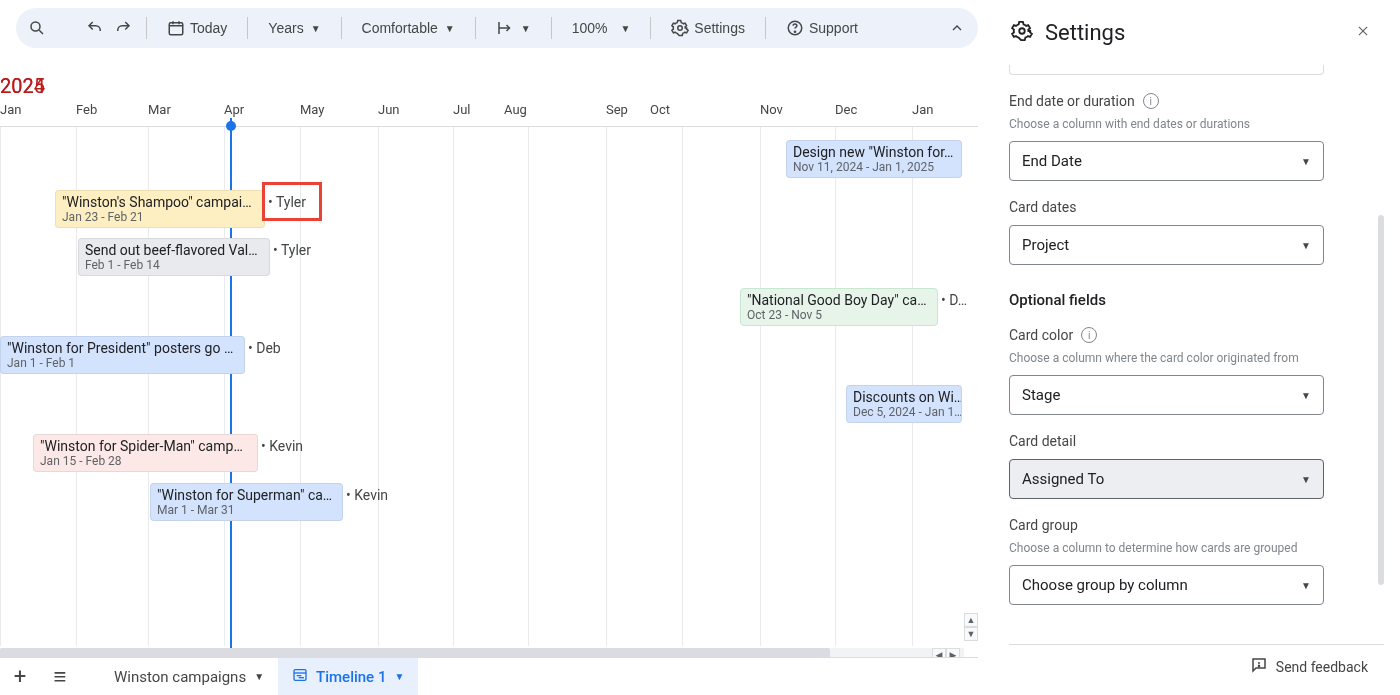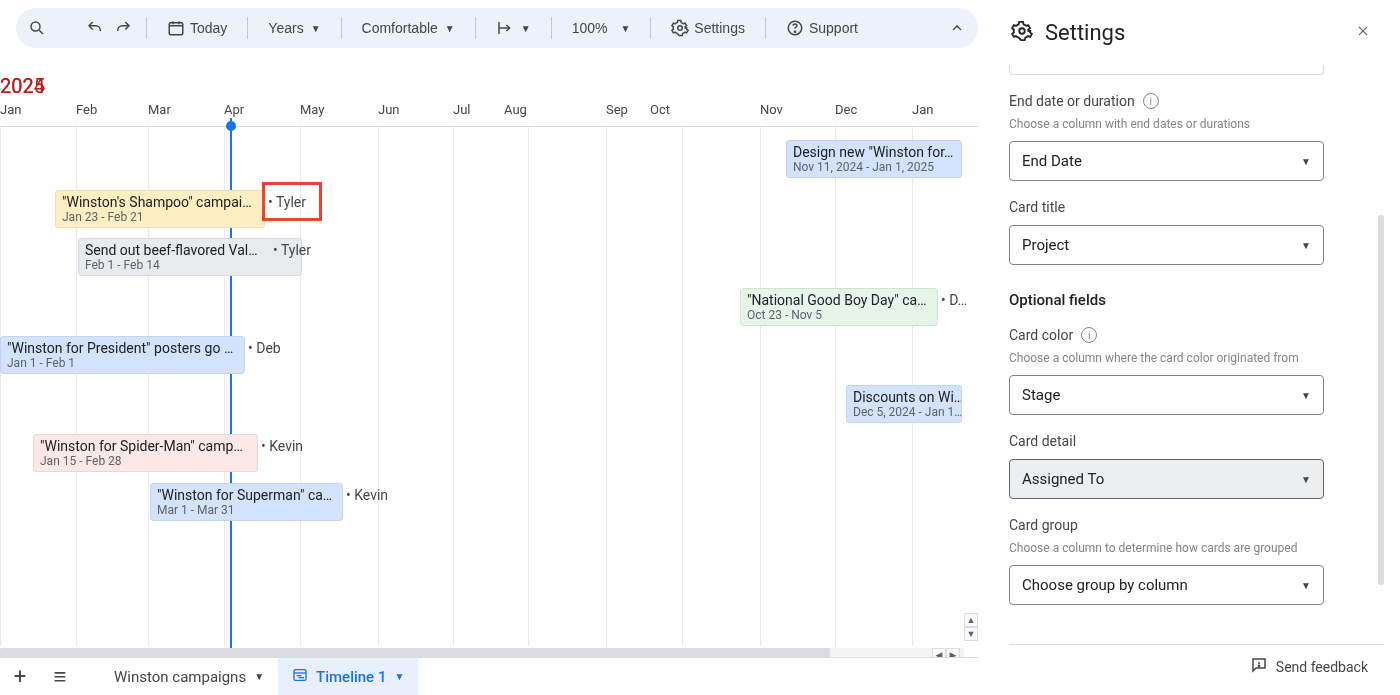--- a/index.html
+++ b/index.html
@@ -192,21 +192,21 @@
     <div class="dates">Nov 11, 2024 - Jan 1, 2025</div>
   </div>
 
   <div class="card" style="left:55px; top:130px; width:210px; background:#feefc3;">
     <div class="title">"Winston's Shampoo" campai…</div>
     <div class="dates">Jan 23 - Feb 21</div>
   </div>
   <div class="assignee" style="left:268px; top:134px;">• <span>Tyler</span></div>
   <div class="highlight-box" style="left:262px; top:122px; width:60px; height:39px;"></div>
 
-  <div class="card" style="left:78px; top:178px; width:224px; background:#e8eaed;">
+  <div class="card" style="left:78px; top:178px; width:192px; background:#e8eaed;">
     <div class="title">Send out beef-flavored Val…</div>
     <div class="dates">Feb 1 - Feb 14</div>
   </div>
   <div class="assignee" style="left:273px; top:182px;">• <span>Tyler</span></div>
 
   <div class="card" style="left:740px; top:228px; width:198px; background:#e6f4ea; border-color:#c8e7d0;">
     <div class="title">"National Good Boy Day" ca…</div>
     <div class="dates">Oct 23 - Nov 5</div>
   </div>
   <div class="assignee" style="left:941px; top:232px;">• <span>D…</span></div>
@@ -290,21 +290,21 @@
           <span class="info-ico">i</span>
         </div>
       <div class="field-help">Choose a column with end dates or durations</div>
       <div class="select">
           <span>End Date</span>
           <span class="arr">▼</span>
         </div>
     </div>
 
     <div class="group">
-      <div class="field-label">Card title</div>
+      <div class="field-label">Card dates</div>
       <div class="select">
           <span>Project</span>
           <span class="arr">▼</span>
         </div>
     </div>
 
     <div class="section-title">Optional fields</div>
 
     <div class="group">
       <div class="field-label">

